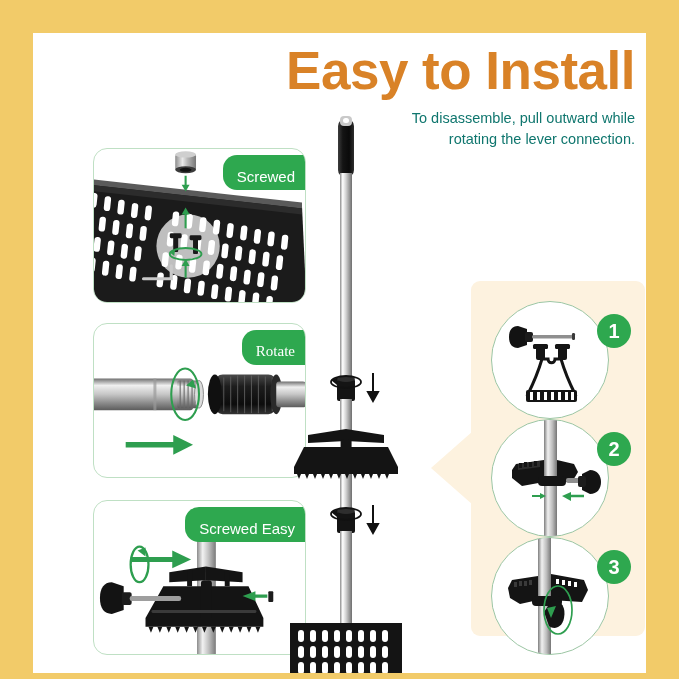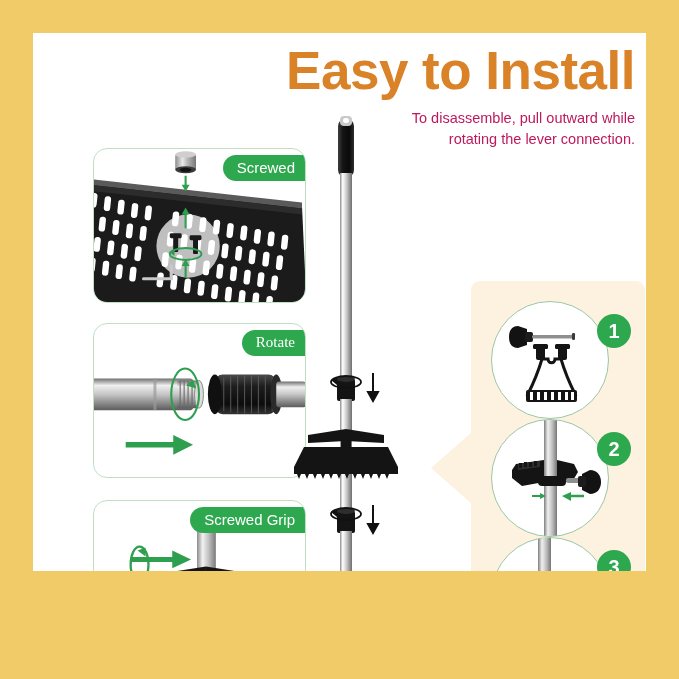--- a/index.html
+++ b/index.html
@@ -4,56 +4,56 @@
 <style>
   * { margin:0; padding:0; box-sizing:border-box; }
   html,body { width:679px; height:679px; }
   body {
     font-family:"Liberation Sans", sans-serif;
     background:#F2CB69;
     overflow:hidden;
   }
   #frame {
     position:absolute; left:33px; top:33px;
-    width:613px; height:538px;
+    width:613px; height:640px;
     background:#ffffff;
     overflow:hidden;
   }
 
   
   #title-block {
     position:absolute; left:232px; top:12px; width:370px;
     text-align:right;
   }
   #title-line1, #title-line2 {
     color:#D98227;
     font-size:53px; font-weight:bold;
     line-height:0.98; letter-spacing:-0.5px;
     white-space:nowrap;
   }
   #subtitle {
     margin-top:11px;
-    color:#be185d;
+    color:#0f766e;
     font-size:14.5px; line-height:1.42;
     white-space:pre-line;
   }
 
   
   .panel {
     position:absolute; left:60px; width:213px; height:155px;
     border:1.4px solid #BFE0C4; border-radius:14px;
     background:#ffffff; overflow:hidden;
   }
   #panel-1 { top:115px; }
   #panel-2 { top:290px;font-family:Liberation Serif, serif; }
   #panel-3 { top:467px; }
   .panel-badge {
     position:absolute; top:6px; right:-2px;
     background:#2EA84F; color:#fff;
-    font-size:15px; padding:4px 12px 5px 14px;
+    font-size:15px; padding:13px 12px 5px 14px;
     border-radius:14px 0 0 14px;
     white-space:nowrap; z-index:6;
   }
   .panel-art { position:absolute; inset:0; }
 
   
   #pole-column { position:absolute; left:243px; top:78px; width:160px; height:585px; }
 
   
   #beige-panel {
@@ -346,21 +346,21 @@
         <g>
           <line x1="37" y1="59" x2="84" y2="59" stroke="#2E9E4F" stroke-width="5"></line>
           <polygon points="98,59 79,50 79,68" fill="#2E9E4F"></polygon>
           <ellipse cx="46" cy="64" rx="9" ry="18" fill="none" stroke="#2E9E4F" stroke-width="2.3"></ellipse>
           <polygon points="52,47 44,50 52,56" fill="#2E9E4F"></polygon>
           <line x1="175" y1="96" x2="160" y2="96" stroke="#2E9E4F" stroke-width="3.2"></line>
           <polygon points="150,96 163,91 163,101" fill="#2E9E4F"></polygon>
         </g>
       </g>
     </svg>
-    <div class="panel-badge">Screwed Grip</div>
+    <div class="panel-badge">Screwed Easy</div>
   </div>
 
   <div id="pole-column">
     <svg width="160" height="585" viewBox="0 0 160 585">
       <defs>
         <linearGradient id="shaft" x1="0" y1="0" x2="1" y2="0">
           <stop offset="0" stop-color="#8a8a8a"></stop>
             <stop offset="0.22" stop-color="#ffffff"></stop>
           <stop offset="0.5" stop-color="#d2d2d2"></stop>
             <stop offset="0.78" stop-color="#9a9a9a"></stop>

